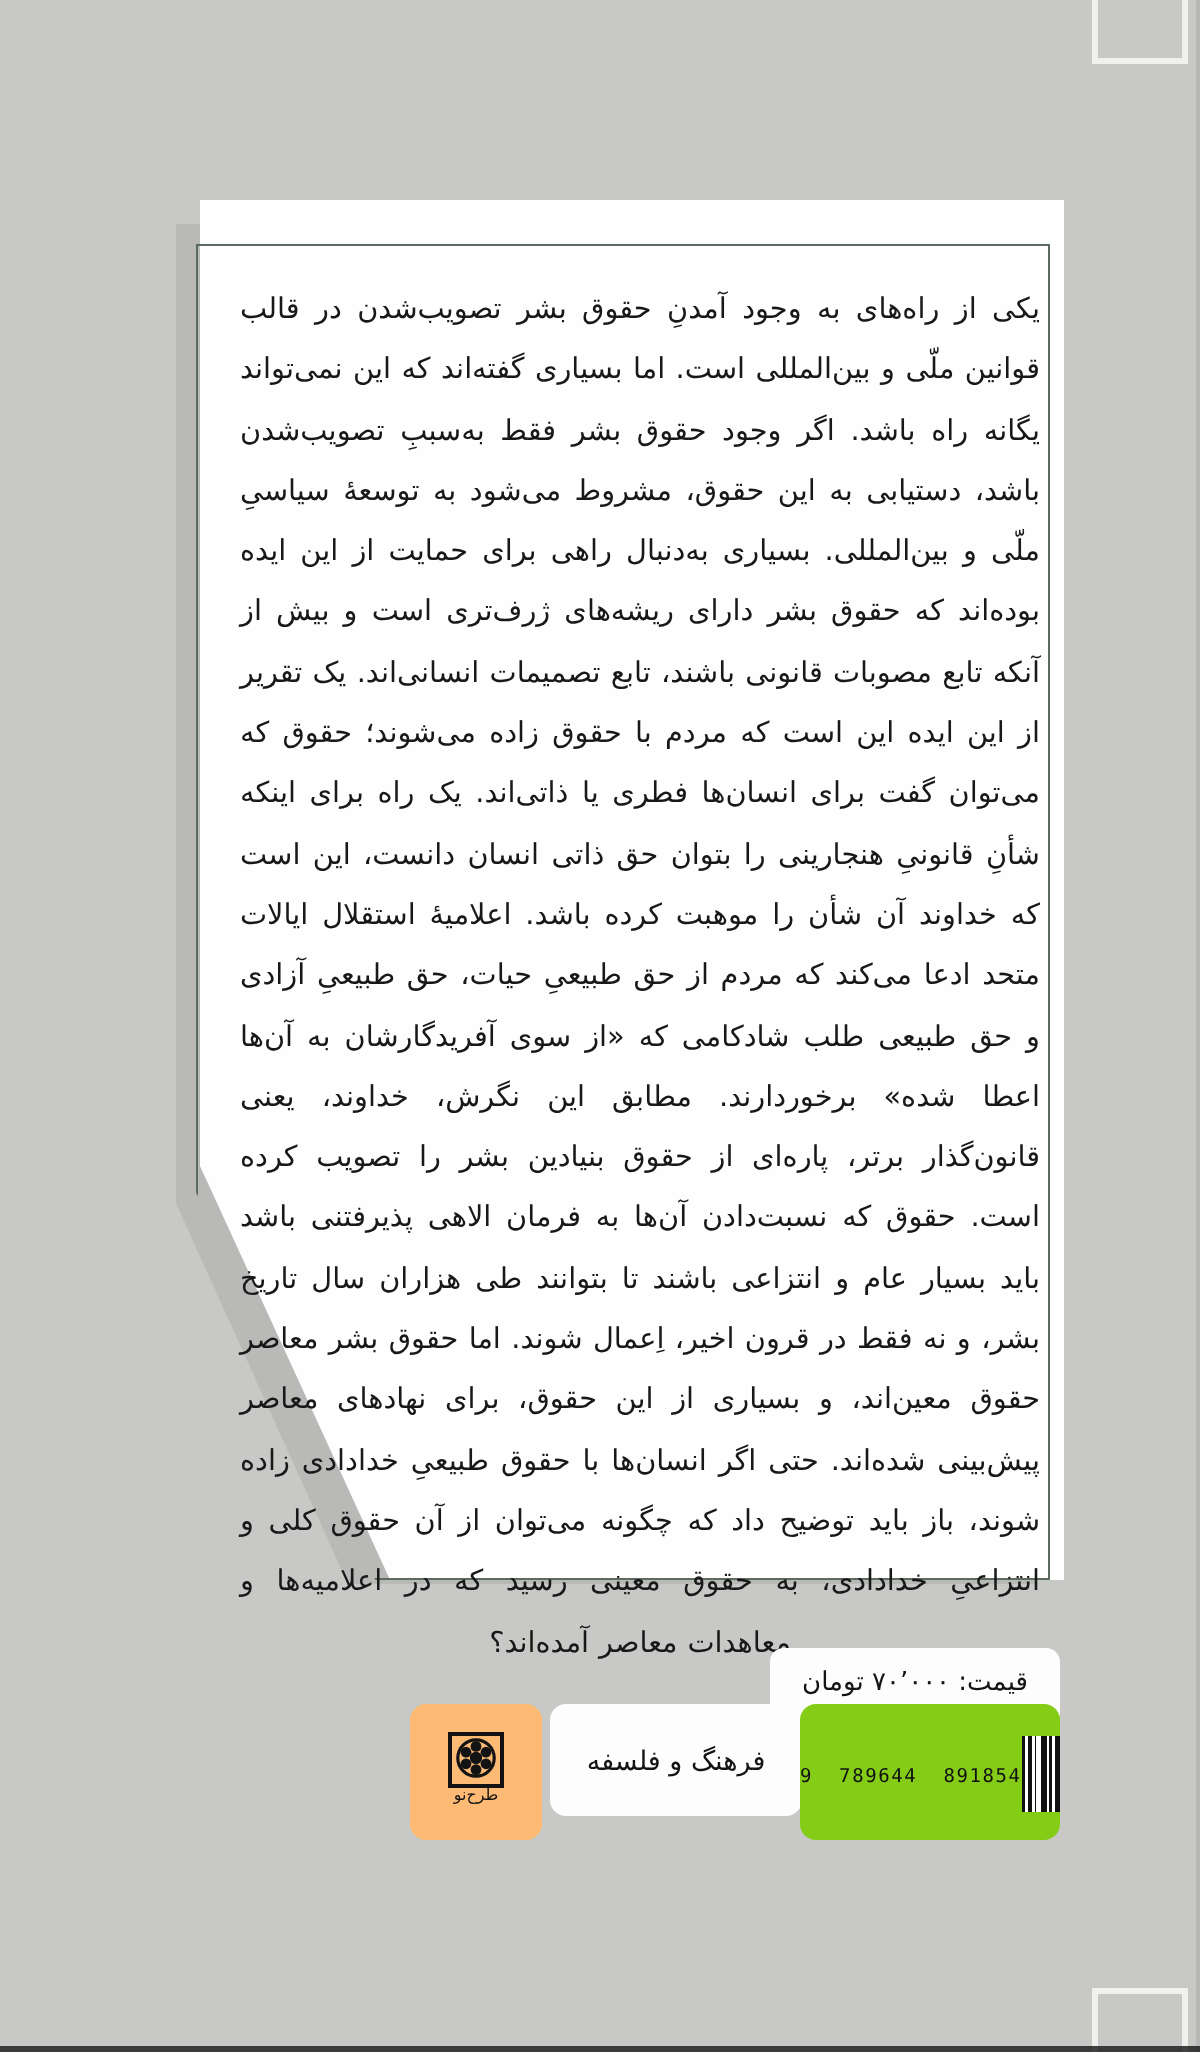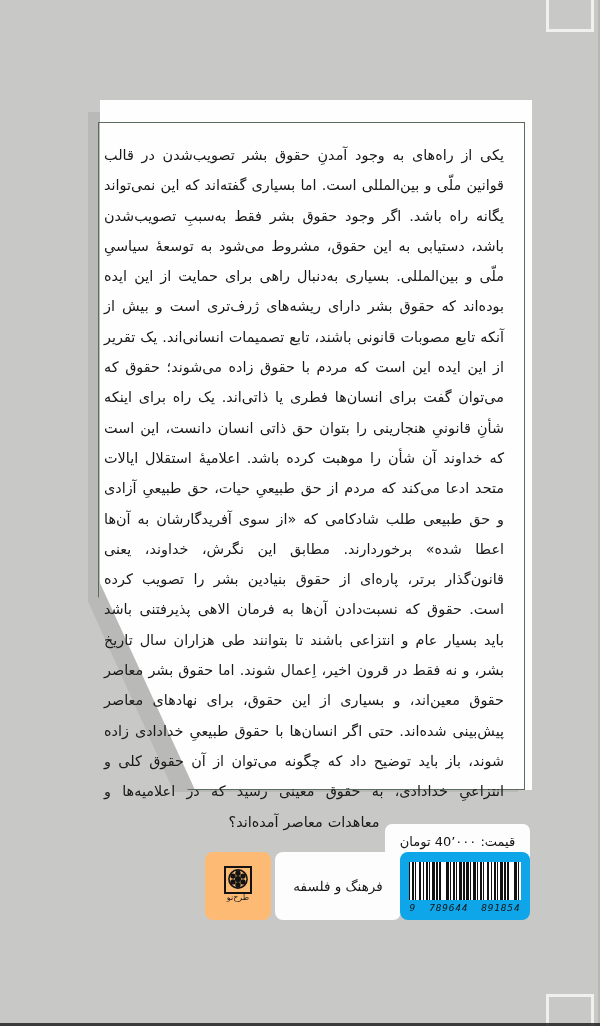--- a/index.html
+++ b/index.html
@@ -83,21 +83,21 @@
     border-right: 1.6px solid #5c6b60;
     border-top: 1.6px solid #5c6b60;
     box-sizing: border-box;
     clip-path: polygon(0 0, 100% 0, 100% 100%, 21% 100%, 0 71%);
     pointer-events: none;
   }
 
   
   .blurb {
     position: absolute;
-    left: 104px;
+    left: 120px;
     top: 140px;
     width: 400px;
     direction: rtl;
     text-align: justify;
     text-align-last: center;
     color: #181818;
     font-family: "DejaVu Sans", "Liberation Sans", sans-serif;
     font-size: 14.4px;
     line-height: 30.3px;
     letter-spacing: -0.1px;
@@ -141,47 +141,45 @@
     display: flex;
     align-items: center;
     justify-content: center;
   }
 
   .category-box {
     position: absolute;
     left: 275px;
     top: 0;
     width: 126px;
-    height: 68px;
+    height: 56px;
     background: #fdfdfd;
     border-radius: 8px;
     display: flex;
     align-items: center;
     justify-content: center;
     direction: rtl;
     color: #131313;
     font-size: 13.5px;
     font-family: "DejaVu Serif", "Liberation Serif", serif;
   }
 
   .barcode-box {
     position: absolute;
     left: 400px;
     top: 0;
     width: 130px;
     height: 68px;
-    background: #0ea5e9;
+    background: #84cc16;
     border-radius: 8px;
     display: flex;
-    flex-direction: column;
     align-items: center;
     justify-content: center;
     padding-top: 2px;
     box-sizing: border-box;
-    font-style: italic;
   }
   .barcode-bars {
     width: 112px;
     height: 38px;
     background:
       repeating-linear-gradient(90deg,
         #111 0 1.4px, #fff 1.4px 3px,
         #111 3px 5.2px, #fff 5.2px 6.4px,
         #111 6.4px 7.2px, #fff 7.2px 9.6px,
         #111 9.6px 12.4px, #fff 12.4px 13.6px);
@@ -227,21 +225,21 @@
   <div class="reg-mark tr"></div>
   <div class="reg-mark br"></div>
 
   <div class="panel-shadow"></div>
   <div class="panel"></div>
   <div class="panel-inner-rule"></div>
 
   <div class="blurb">یکی از راه‌های به وجود آمدنِ حقوق بشر تصویب‌شدن در قالب قوانین ملّی و بین‌المللی است. اما بسیاری گفته‌اند که این نمی‌تواند یگانه راه باشد. اگر وجود حقوق بشر فقط به‌سببِ تصویب‌شدن باشد، دستیابی به این حقوق، مشروط می‌شود به توسعهٔ سیاسیِ ملّی و بین‌المللی. بسیاری به‌دنبال راهی برای حمایت از این ایده بوده‌اند که حقوق بشر دارای ریشه‌های ژرف‌تری است و بیش از آنکه تابع مصوبات قانونی باشند، تابع تصمیمات انسانی‌اند. یک تقریر از این ایده این است که مردم با حقوق زاده می‌شوند؛ حقوق که می‌توان گفت برای انسان‌ها فطری یا ذاتی‌اند. یک راه برای اینکه شأنِ قانونیِ هنجارینی را بتوان حق ذاتی انسان دانست، این است که خداوند آن شأن را موهبت کرده باشد. اعلامیهٔ استقلال ایالات متحد ادعا می‌کند که مردم از حق طبیعیِ حیات، حق طبیعیِ آزادی و حق طبیعی طلب شادکامی که «از سوی آفریدگارشان به آن‌ها اعطا شده» برخوردارند. مطابق این نگرش، خداوند، یعنی قانون‌گذار برتر، پاره‌ای از حقوق بنیادین بشر را تصویب کرده است. حقوق که نسبت‌دادن آن‌ها به فرمان الاهی پذیرفتنی باشد باید بسیار عام و انتزاعی باشند تا بتوانند طی هزاران سال تاریخ بشر، و نه فقط در قرون اخیر، اِعمال شوند. اما حقوق بشر معاصر حقوق معین‌اند، و بسیاری از این حقوق، برای نهادهای معاصر پیش‌بینی شده‌اند. حتی اگر انسان‌ها با حقوق طبیعیِ خدادادی زاده شوند، باز باید توضیح داد که چگونه می‌توان از آن حقوق کلی و انتزاعیِ خدادادی، به حقوق معینی رسید که در اعلامیه‌ها و معاهدات معاصر آمده‌اند؟</div>
 
   <div class="price-tag">
-    <span>قیمت: 40٬۰۰۰ تومان</span>
+    <span>قیمت: ۷۰٬۰۰۰ تومان</span>
   </div>
 
   <div class="strip">
 
     <div class="logo-box">
       <div class="logo-mark">
         <div class="frame"></div>
         <svg width="30" height="28" viewBox="0 0 30 28" style="position:absolute;left:1px;top:0;">
           <g fill="#131313">
             <circle cx="14" cy="13" r="3.1"></circle>

